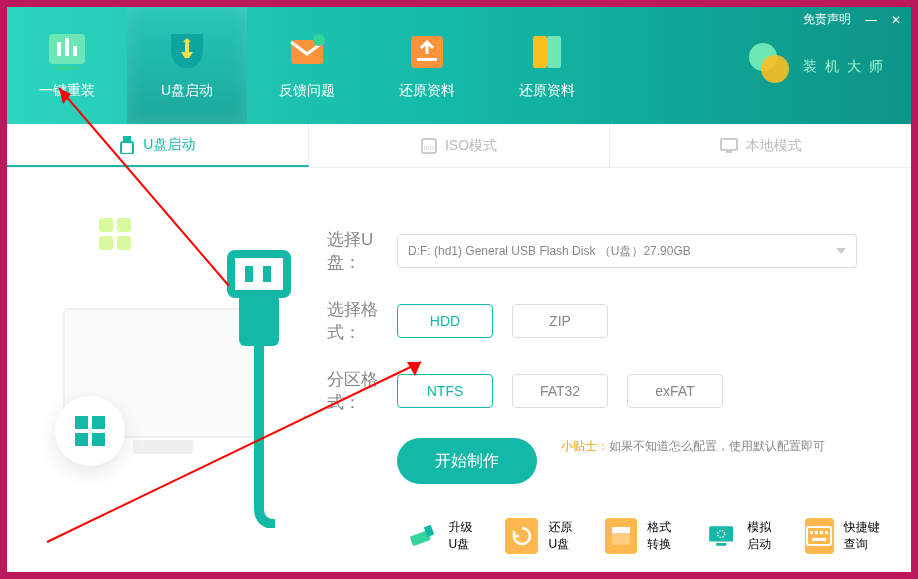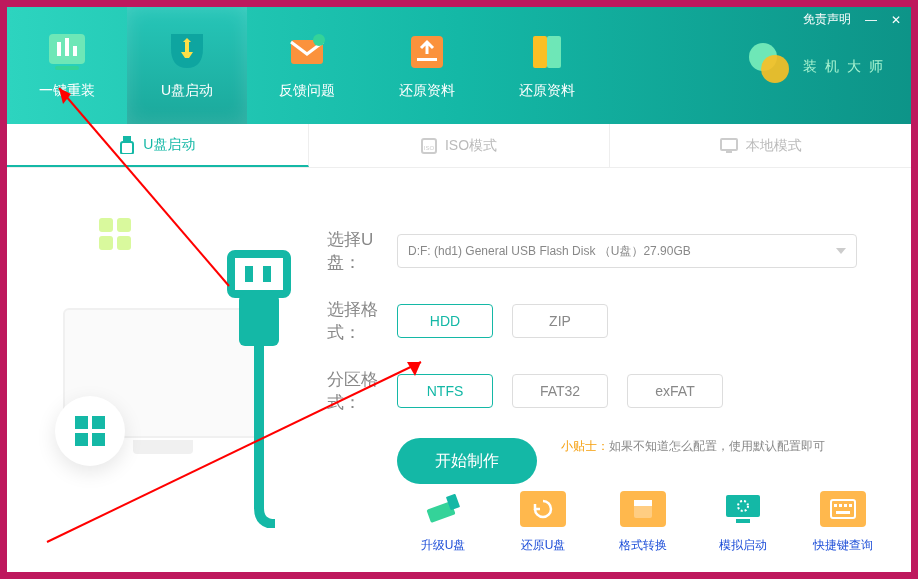--- a/index.html
+++ b/index.html
@@ -40,21 +40,21 @@
 .toggle-btn { width: 96px; height: 34px; border: 1px solid #ddd; border-radius: 4px; background: #fff; color: #888; font-size: 14px; display: flex; align-items: center; justify-content: center; cursor: pointer; }
 .toggle-btn.on { border-color: #14b8a6; color: #14b8a6; font-weight: 500; }
 
 .action-row { display: flex; gap: 24px; margin-top: 10px; margin-left: 70px; }
 .start-btn { width: 140px; height: 46px; border-radius: 23px; background: #14b8a6; color: #fff; font-size: 16px; display: flex; align-items: center; justify-content: center; cursor: pointer; border: none; }
 .tip { font-size: 12px; color: #888; }
 .tip .tip-label { color: #f59e0b; }
 
 
 .tools { position: absolute; right: 30px; bottom: 18px; display: flex; gap: 24px; }
-.tool { width: 76px; display: flex; flex-direction: column; align-items: center; gap: 10px; color: #1d4ed8; font-size: 12px; cursor: pointer; }
+.tool { width: 76px; display: flex; flex-direction: row; align-items: center; gap: 10px; color: #000000; font-size: 12px; cursor: pointer; }
 .tool-icon { width: 46px; height: 36px; background: #ffb84d; border-radius: 4px; display: flex; align-items: center; justify-content: center; }
 
 
 .deco-monitor { position: absolute; left: 56px; top: 140px; width: 200px; height: 130px; background: #fafafa; border: 2px solid #f0f0f0; border-radius: 6px; }
 .deco-monitor::after { content: ""; position: absolute; bottom: -18px; left: 50%; transform: translateX(-50%); width: 60px; height: 14px; background: #f0f0f0; border-radius: 0 0 4px 4px; }
 .deco-circle { position: absolute; left: 48px; top: 228px; width: 70px; height: 70px; border-radius: 50%; background: #fff; box-shadow: 0 6px 20px rgba(0,0,0,0.1); display: flex; align-items: center; justify-content: center; }
 
 
 .arrow { position: absolute; pointer-events: none; }
 

